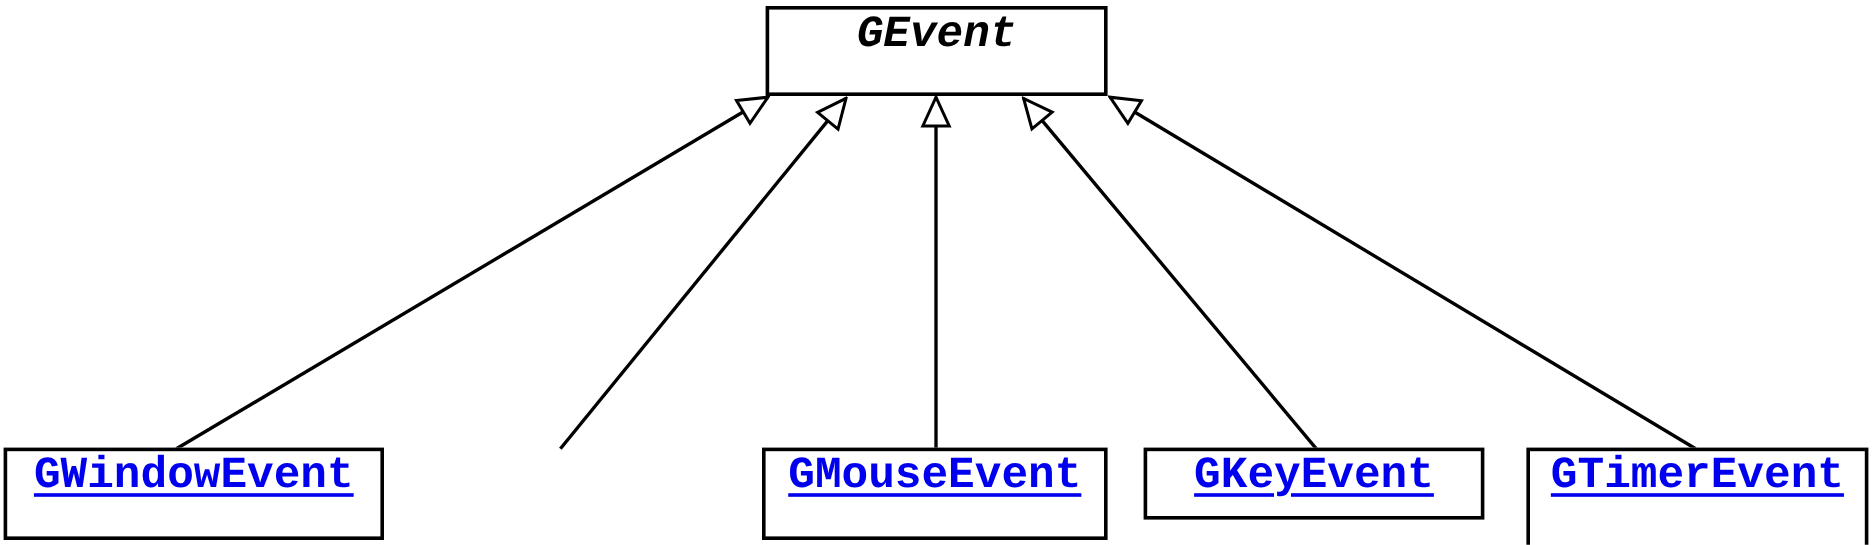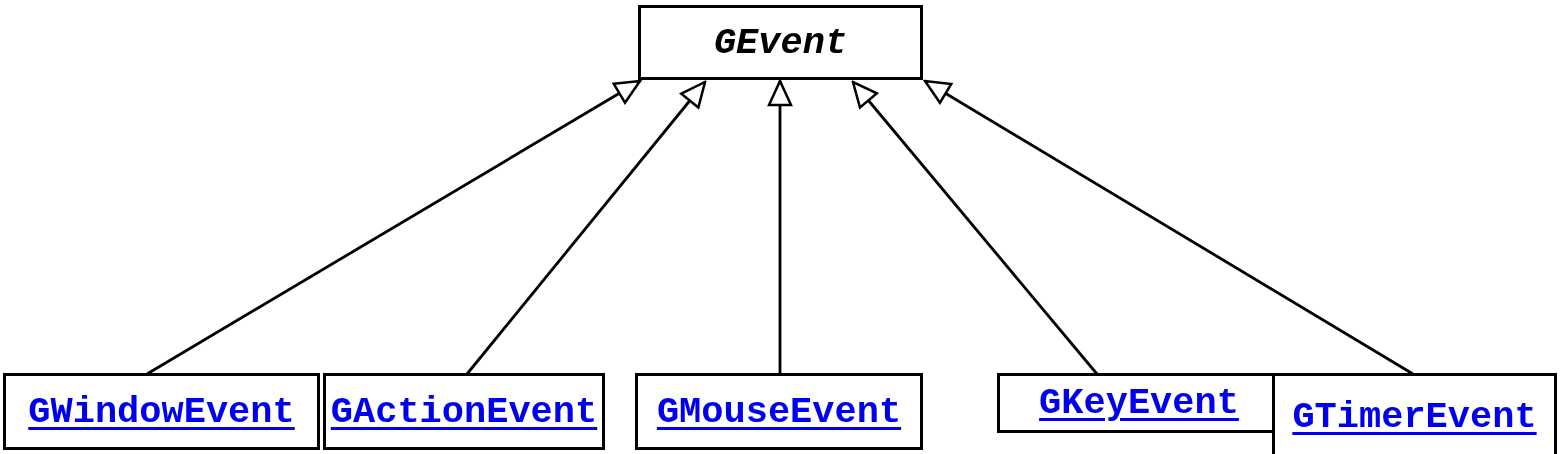--- a/index.html
+++ b/index.html
@@ -27,21 +27,20 @@
   }
   .edges line {
     stroke: var(--line-black);
     stroke-width: 2.8;
   }
   .class-box {
     position: absolute;
     background: var(--bg);
     border: 3px solid var(--line-black);
     display: flex;
-    align-items: center;
     justify-content: center;
   }
   .parent-label {
     font-weight: bold;
     font-style: italic;
     font-size: 37px;
     color: var(--line-black);
     letter-spacing: 0px;
     white-space: nowrap;
   }
@@ -75,29 +74,26 @@
   </svg>
 
   <div class="class-box" style="left:638px; top:5px; width:285px; height:75px;">
     <span class="parent-label">GEvent</span>
   </div>
 
   <div class="class-box" style="left:3px; top:373px; width:317px; height:77px;">
     <a class="child-label">GWindowEvent</a>
   </div>
 
-  <div class="class-box" style="left:323px; top:373px; width:282px; height:77px;">
-    <a class="child-label">GActionEvent</a>
-  </div>
 
   <div class="class-box" style="left:635px; top:373px; width:288px; height:77px;">
     <a class="child-label">GMouseEvent</a>
   </div>
 
-  <div class="class-box" style="left:953px; top:373px; width:284px; height:60px;margin-left:44px;">
+  <div class="class-box" style="left:953px; top:373px; width:284px; height:60px;">
     <a class="child-label">GKeyEvent</a>
   </div>
 
   <div class="class-box" style="left:1272px; top:373px; width:285px; height:87px;">
     <a class="child-label">GTimerEvent</a>
   </div>
 
 </div>
 
 </body></html>

